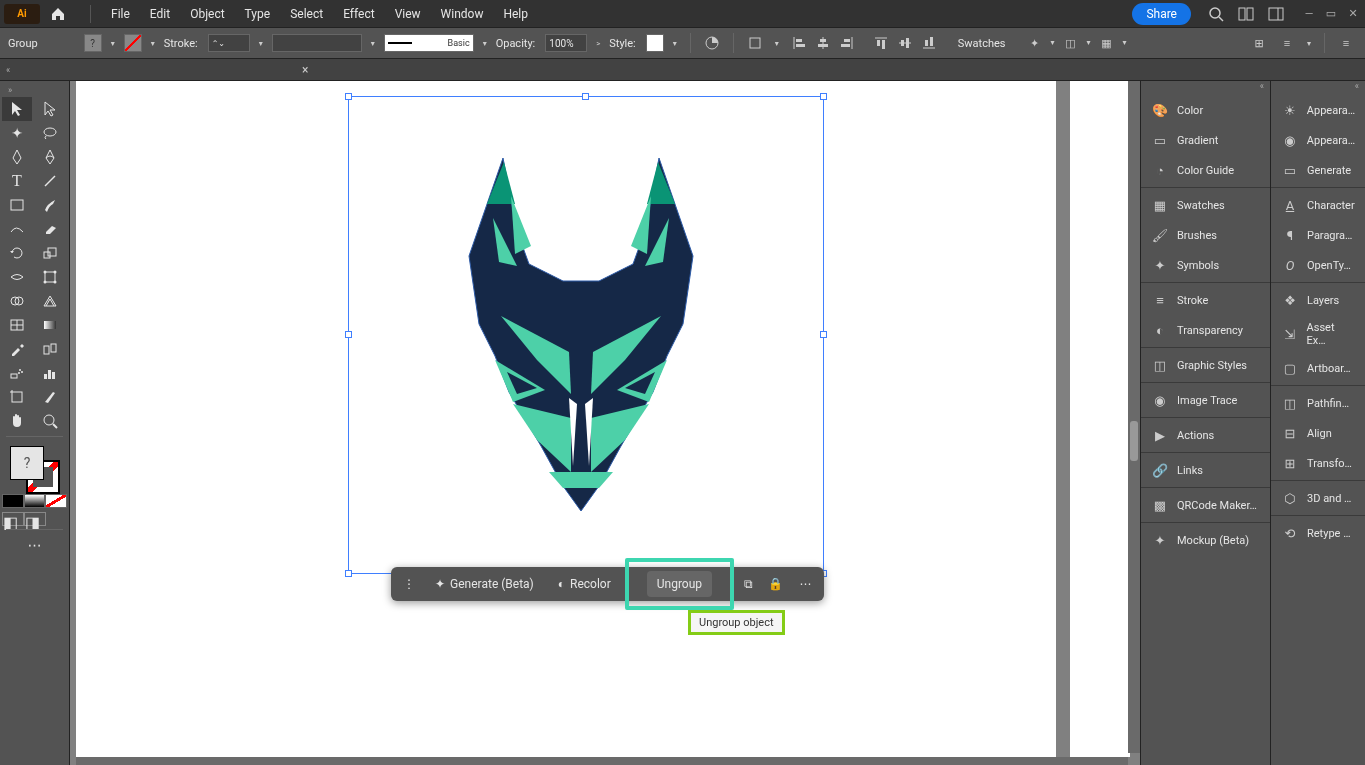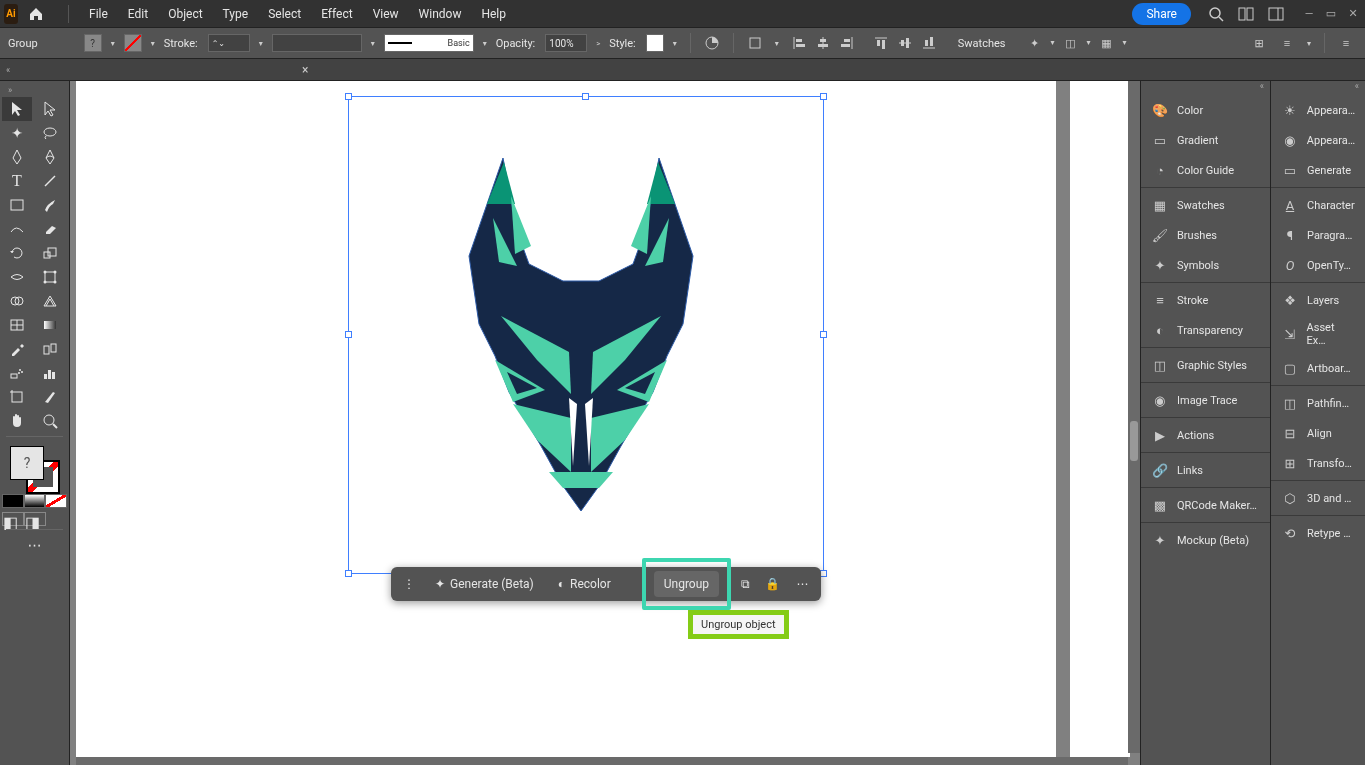--- a/index.html
+++ b/index.html
@@ -1,20 +1,20 @@
 <!DOCTYPE html>
 <html><head>
 <meta charset="utf-8">
 <style>
   * { margin: 0; padding: 0; box-sizing: border-box; font-family: -apple-system, "Segoe UI", Roboto, sans-serif; }
   body { background: #323232; color: #e5e5e5; overflow: hidden; width: 1365px; height: 765px; position: relative; }
 
   
   .menu-bar { height: 27px; background: #323232; display: flex; align-items: center; padding: 0 4px; font-size: 12px; }
-  .menu-bar .ai-icon { width: 14px; height: 20px; background: #2b1d11; color: #ff9a00; display: flex; align-items: center; justify-content: center; font-weight: bold; font-size: 10px; border-radius: 3px; margin-right: 8px; }
+  .menu-bar .ai-icon { width: 36px; height: 20px; background: #2b1d11; color: #ff9a00; display: flex; align-items: center; justify-content: center; font-weight: bold; font-size: 10px; border-radius: 3px; margin-right: 8px; }
   .menu-bar .home-icon { width: 20px; height: 20px; display: flex; align-items: center; justify-content: center; color: #e5e5e5; margin-right: 12px; }
   .menu-bar .divider-v { width: 1px; height: 18px; background: #555; margin: 0 10px; }
   .menu-bar .menu-item { padding: 3px 10px; cursor: pointer; color: #e5e5e5; }
   .menu-bar .spacer { flex: 1; }
   .share-btn { background: #1473e6; color: white; border: none; padding: 4px 14px; border-radius: 20px; font-size: 12px; cursor: pointer; margin-right: 10px; }
   .top-icon { width: 22px; height: 22px; display: flex; align-items: center; justify-content: center; color: #ccc; margin: 0 4px; cursor: pointer; }
   .win-controls { display: flex; gap: 6px; margin-left: 10px; }
   .win-controls span { width: 16px; height: 14px; color: #aaa; display: flex; align-items: center; justify-content: center; font-size: 11px; }
 
   
@@ -68,21 +68,21 @@
   .handle { position:absolute; width:7px; height:7px; background:#fff; border:1px solid #3f7fff; }
 
   
   .wolf { position:absolute; }
 
   
   .ctx-bar { position: absolute; height: 34px; background: #535353; border-radius: 6px; display: flex; align-items: center; padding: 0 6px; gap: 4px; box-shadow: 0 2px 8px rgba(0,0,0,0.4); }
   .ctx-btn { height: 26px; display: flex; align-items: center; gap: 5px; padding: 0 10px; color: #e5e5e5; font-size: 12px; border-radius: 4px; cursor: pointer; }
   .ctx-btn.icon-only { padding: 0 6px; }
   .ctx-highlight { border: 4px solid #3dd6b0; border-radius: 2px; }
-  .tooltip { position: absolute; background: #f5f5f5; color: #333; font-size: 11px; padding: 3px 8px; border: 5px solid #84cc16; white-space: nowrap; }
+  .tooltip { position: absolute; background: #f5f5f5; color: #333; font-size: 11px; padding: 3px 8px; border: 3px solid #84cc16; white-space: nowrap; }
 
   
   .panels { display: flex; background: #535353; }
   .panel-col { display: flex; flex-direction: column; border-left: 1px solid #222; }
   .panel-col .hint { font-size: 9px; color: #aaa; text-align: right; padding-right: 6px; height: 14px; }
   .panel-item { display: flex; align-items: center; gap: 8px; padding: 6px 10px; font-size: 11px; color: #e5e5e5; cursor: pointer; }
   .panel-item .picon { width: 18px; height: 18px; display: flex; align-items: center; justify-content: center; color: #ccc; font-size: 13px; }
   .panel-sep { height: 1px; background: #3a3a3a; margin: 2px 0; }
   .panel-col.wide { width: 130px; }
   .panel-col.narrow { width: 95px; }
@@ -484,21 +484,21 @@
       <div class="ctx-bar" style="left:315px; top:486px;">
         <div class="ctx-btn icon-only">⋮</div>
         <div class="ctx-btn">
           <span>✦</span>
           <span>Generate (Beta)</span>
         </div>
         <div class="ctx-btn">
           <span>◐</span>
           <span>Recolor</span>
         </div>
-        <div class="ctx-highlight" style="padding:9px 8px;margin-left:17px;">
+        <div class="ctx-highlight" style="padding:9px 18px;">
           <div class="ctx-btn" style="background:#666;">
             <span>Ungroup</span>
           </div>
         </div>
         <div class="ctx-btn icon-only">⧉</div>
         <div class="ctx-btn icon-only">🔒</div>
         <div class="ctx-btn icon-only">⋯</div>
       </div>
       <div class="tooltip" style="left:612px; top:529px;">Ungroup object</div>
     </div>

